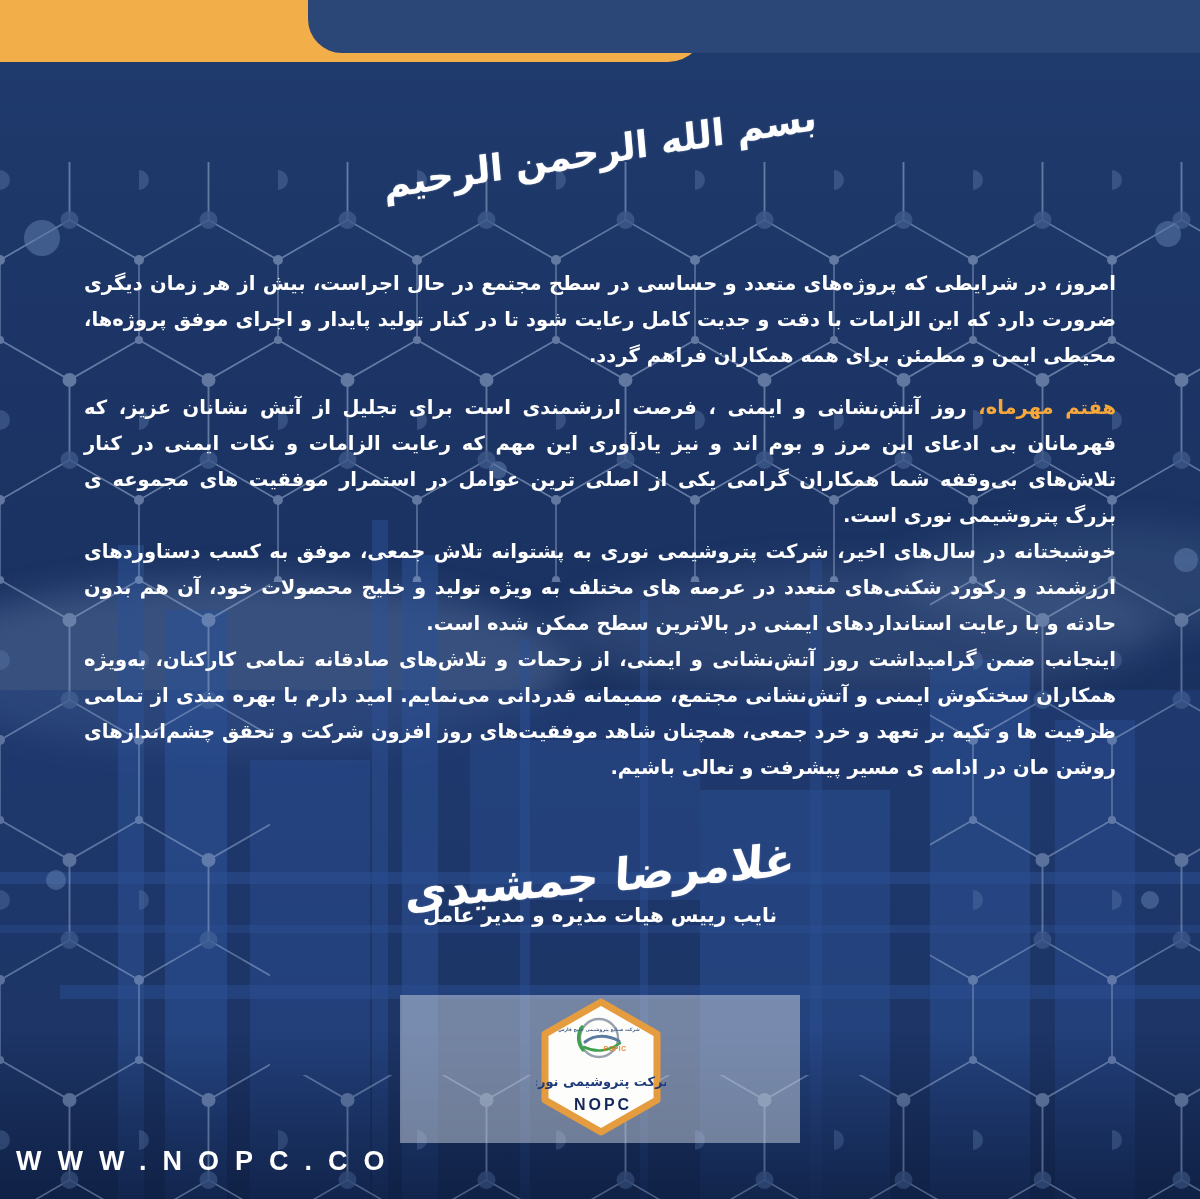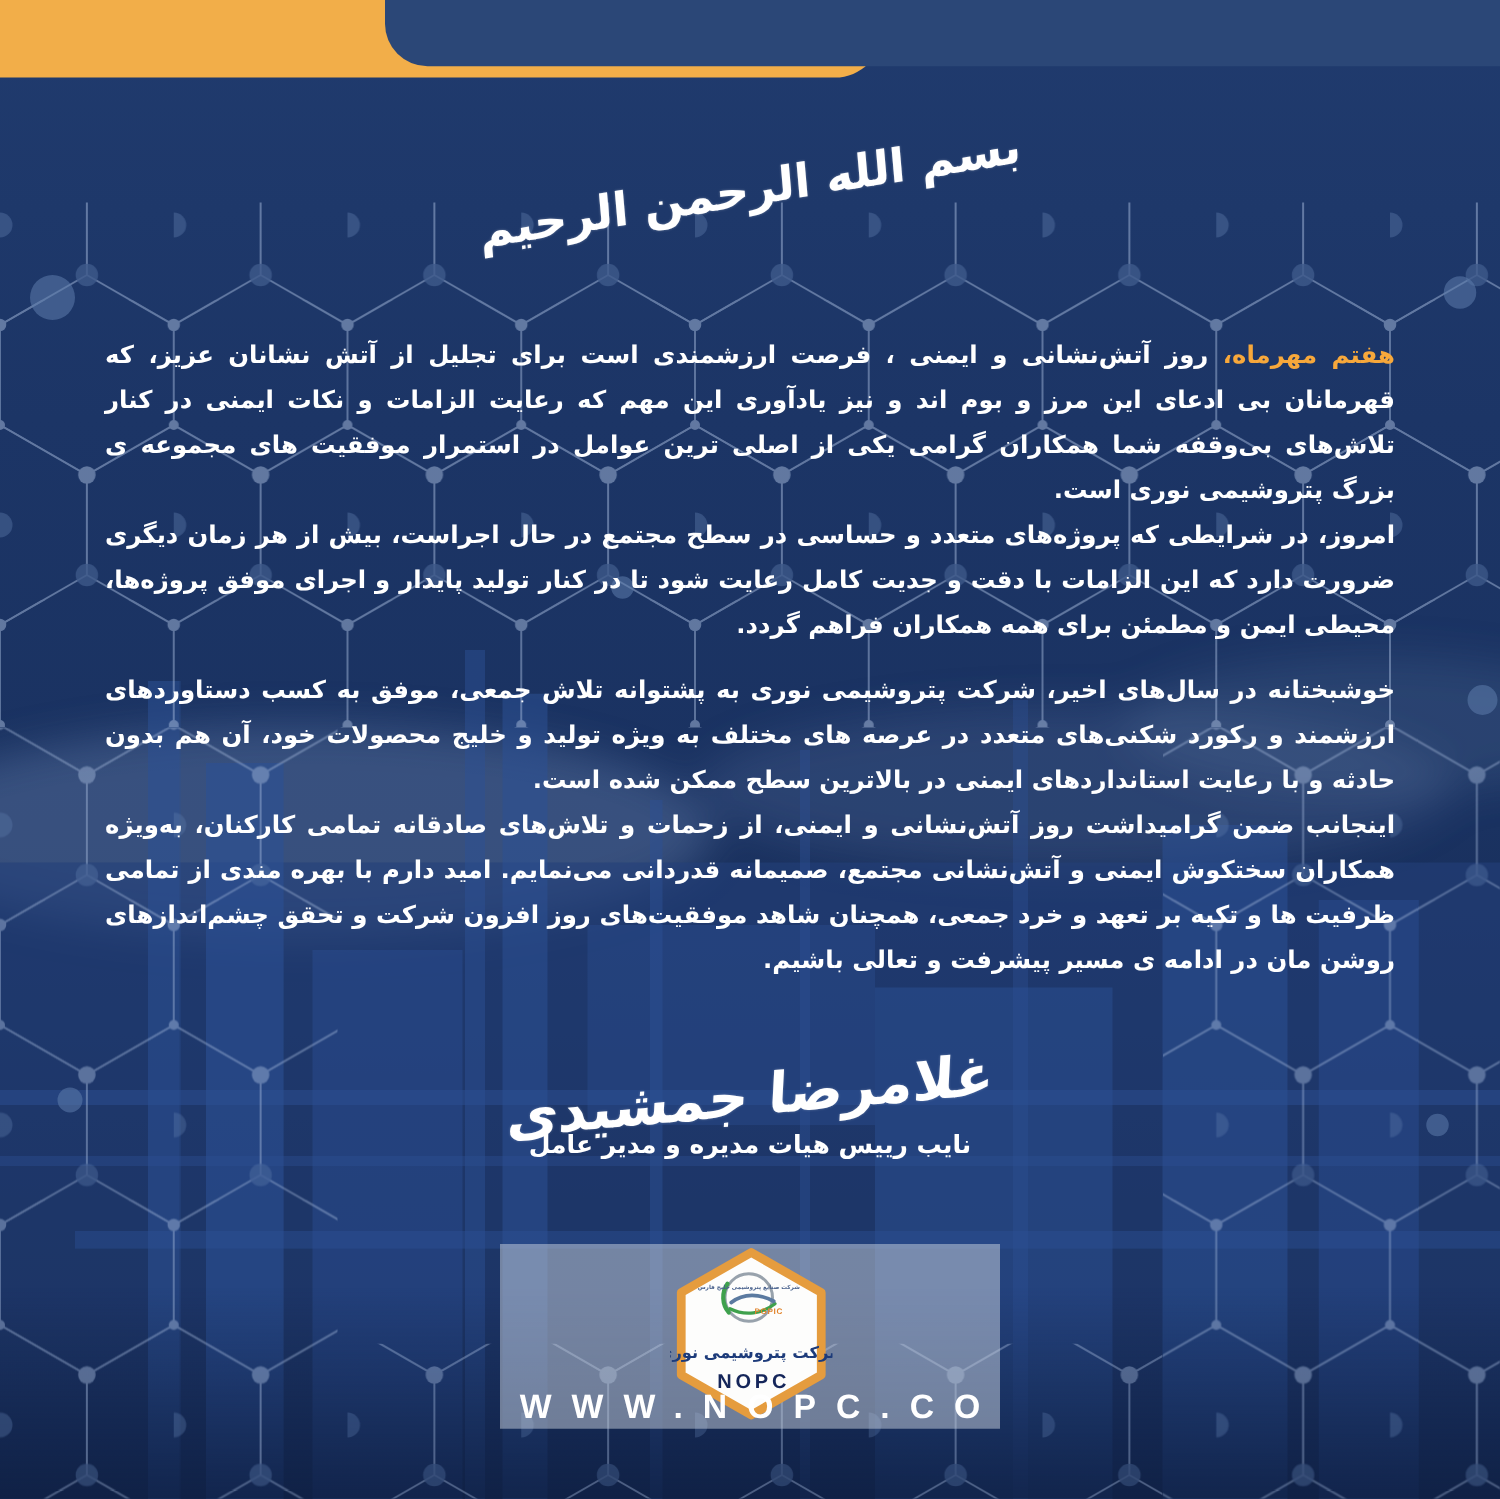--- a/index.html
+++ b/index.html
@@ -47,21 +47,21 @@
   }
   .sig-title{font-size:20px;font-weight:bold;direction:rtl;}
   
   .logo-backdrop{
     position:absolute;z-index:4;left:400px;top:995px;width:400px;height:148px;
     background:rgba(203,212,223,0.5);
   }
   .logo{position:absolute;z-index:6;left:536px;top:998px;width:130px;height:140px;}
   .logo svg{display:block;}
   
-  .footer{position:absolute;z-index:6;left:0;right:0;top:1110px;text-align:center;}
+  .footer{position:absolute;z-index:6;left:0;right:0;top:1146px;text-align:left;}
   .footer .url{
     font-family:"Liberation Sans",sans-serif;font-size:27px;font-weight:600;
     color:#FFFFFF;letter-spacing:16px;padding-left:16px;cursor:pointer;
   }
 </style>
 </head>
 <body>
 
 <div class="canvas">
 
@@ -139,22 +139,22 @@
   </svg>
 
   <div class="banner-orange"></div>
   <div class="banner-blue"></div>
 
   <div class="bismillah">
     <span>بسم الله الرحمن الرحیم</span>
   </div>
 
   <div class="letter" dir="rtl">
+    <p class="para gap-after">امروز، در شرایطی که پروژه‌های متعدد و حساسی در سطح مجتمع در حال اجراست، بیش از هر زمان دیگری ضرورت دارد که این الزامات با دقت و جدیت کامل رعایت شود تا در کنار تولید پایدار و اجرای موفق پروژه‌ها، محیطی ایمن و مطمئن برای همه همکاران فراهم گردد.</p>
     <p class="para"><span class="hl">هفتم مهرماه،</span><span> روز آتش‌نشانی و ایمنی ، فرصت ارزشمندی است برای تجلیل از آتش نشانان عزیز، که قهرمانان بی ادعای این مرز و بوم اند و نیز یادآوری این مهم که رعایت الزامات و نکات ایمنی در کنار تلاش‌های بی‌وقفه شما همکاران گرامی یکی از اصلی ترین عوامل در استمرار موفقیت های مجموعه ی بزرگ پتروشیمی نوری است.</span></p>
-    <p class="para gap-after">امروز، در شرایطی که پروژه‌های متعدد و حساسی در سطح مجتمع در حال اجراست، بیش از هر زمان دیگری ضرورت دارد که این الزامات با دقت و جدیت کامل رعایت شود تا در کنار تولید پایدار و اجرای موفق پروژه‌ها، محیطی ایمن و مطمئن برای همه همکاران فراهم گردد.</p>
     <p class="para">خوشبختانه در سال‌های اخیر، شرکت پتروشیمی نوری به پشتوانه تلاش جمعی، موفق به کسب دستاوردهای ارزشمند و رکورد شکنی‌های متعدد در عرصه های مختلف به ویژه تولید و خلیج محصولات خود، آن هم بدون حادثه و با رعایت استانداردهای ایمنی در بالاترین سطح ممکن شده است.</p>
     <p class="para">اینجانب ضمن گرامیداشت روز آتش‌نشانی و ایمنی، از زحمات و تلاش‌های صادقانه تمامی کارکنان، به‌ویژه همکاران سختکوش ایمنی و آتش‌نشانی مجتمع، صمیمانه قدردانی می‌نمایم. امید دارم با بهره مندی از تمامی ظرفیت ها و تکیه بر تعهد و خرد جمعی، همچنان شاهد موفقیت‌های روز افزون شرکت و تحقق چشم‌اندازهای روشن مان در ادامه ی مسیر پیشرفت و تعالی باشیم.</p>
   </div>
 
   <div class="signature">
     <div class="sig-name">غلامرضا جمشیدی</div>
     <div class="sig-title">نایب رییس هیات مدیره و مدیر عامل</div>
   </div>
 
   <div class="logo-backdrop"></div>

